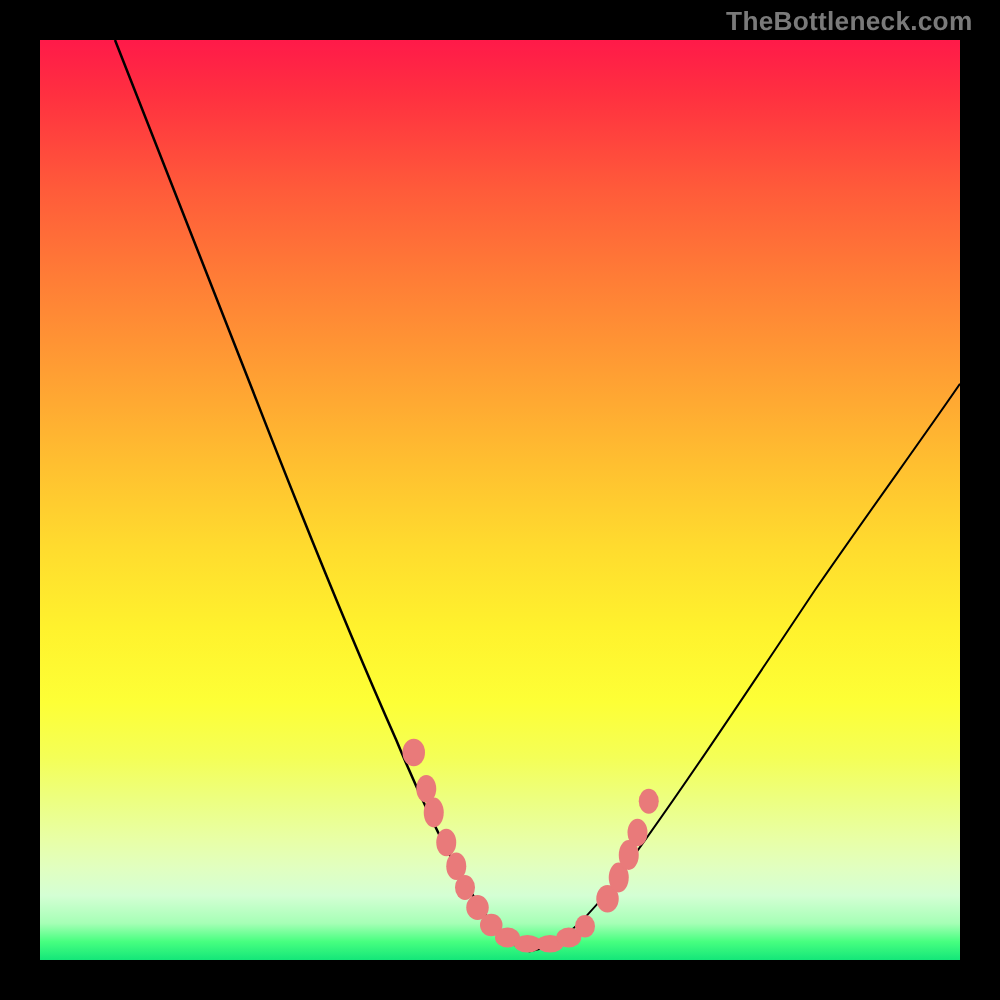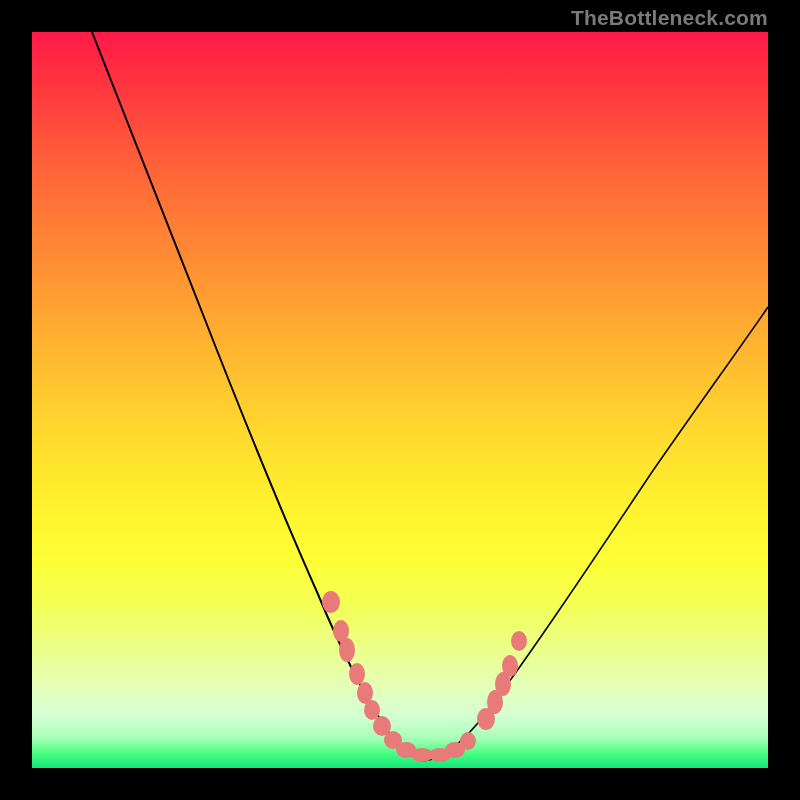--- a/index.html
+++ b/index.html
@@ -47,21 +47,21 @@
       #e1ffc0 90%,
       #d4ffd4 93%,
       #a6ffb6 96%,
       #47ff80 98%,
       #14e679 100%
     );
   }
   .watermark {
     position: absolute;
     top: 6px;
-    right: 32px;
+    right: 22px;
     color: #7a7a7a;
     font-size: 21px;
     font-weight: 600;
     letter-spacing: 0.2px;
     user-select: none;
   }
   svg {
     position: absolute;
     inset: 0;
   }

